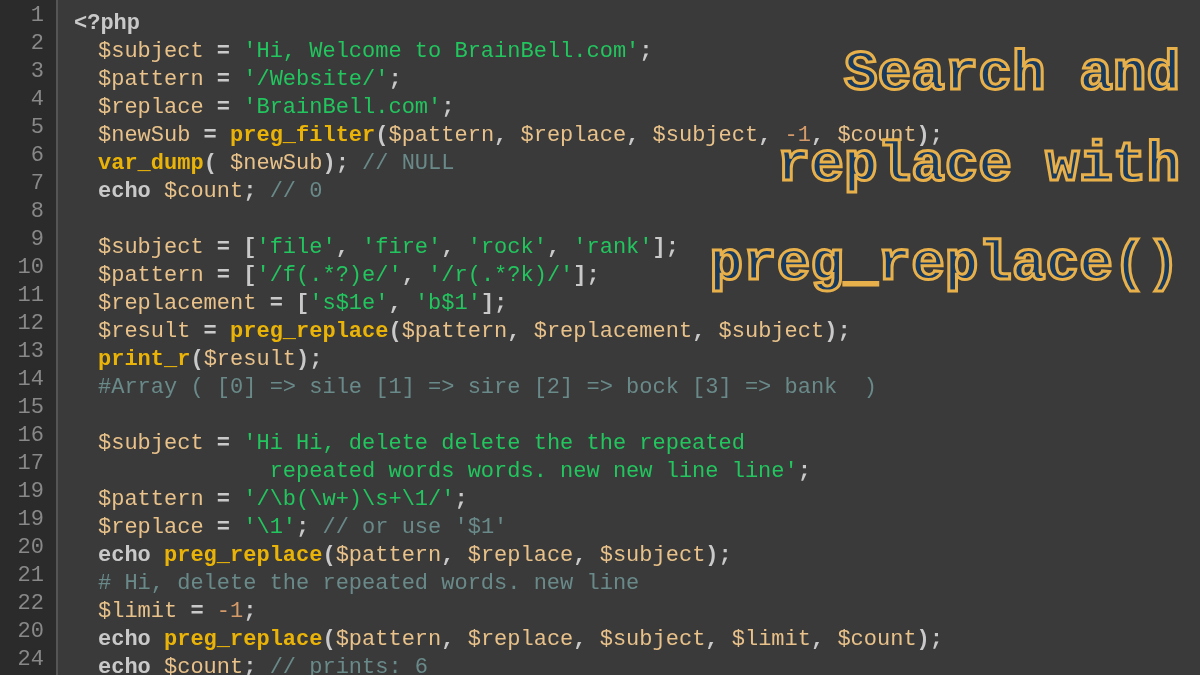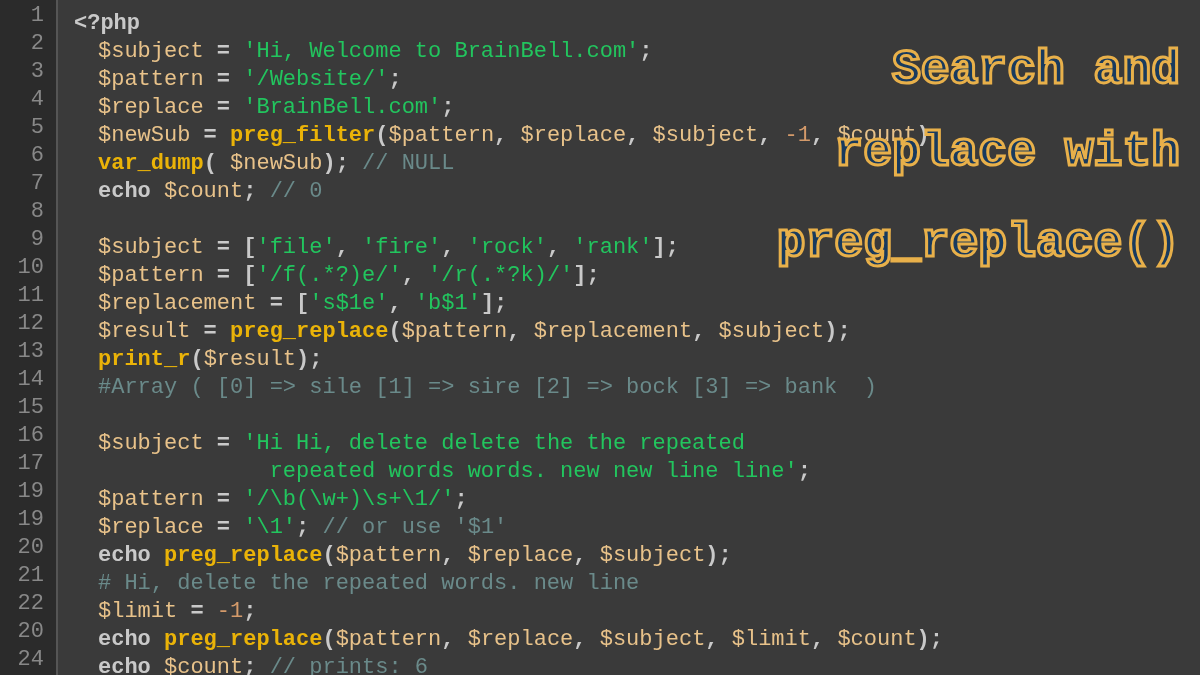--- a/index.html
+++ b/index.html
@@ -46,21 +46,21 @@
 .br { color: #c9c9c9; font-weight: bold; }
 .indent { display: inline-block; width: 24px; }
 
 .overlay {
   position: absolute;
   right: 20px;
   top: 45px;
   text-align: right;
   font-family: 'Consolas', 'Courier New', monospace;
   font-weight: 900;
-  font-size: 48px;
+  font-size: 56px;
   line-height: 1.05;
   color: #183a5e;
   letter-spacing: 0px;
   pointer-events: none;
 }
 .overlay span {
   display: block;
   -webkit-text-stroke: 3px #e8b04a;
   text-shadow: 0 0 1px #e8b04a;
   margin-bottom: 32px;

